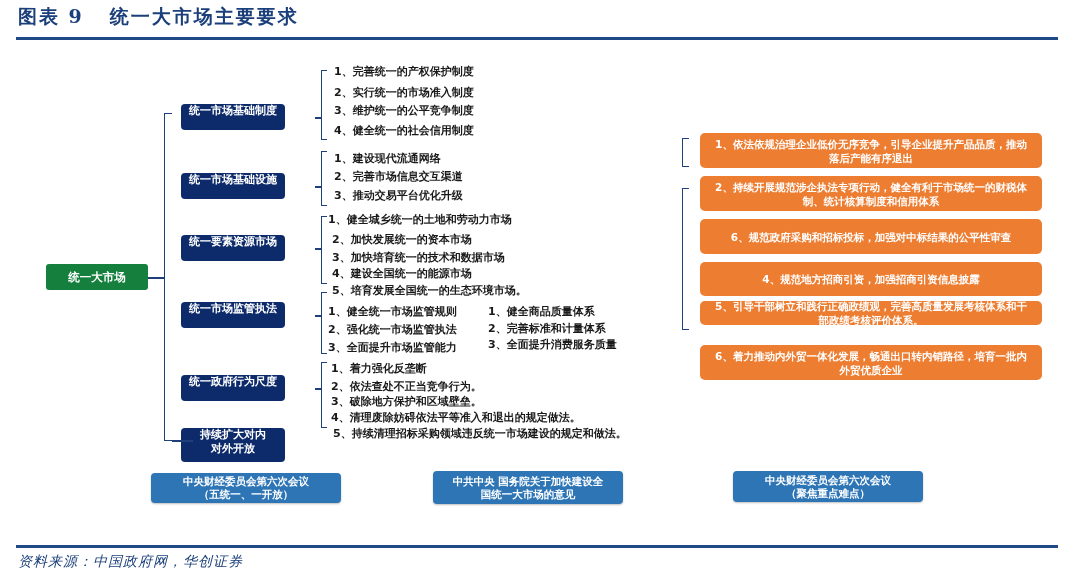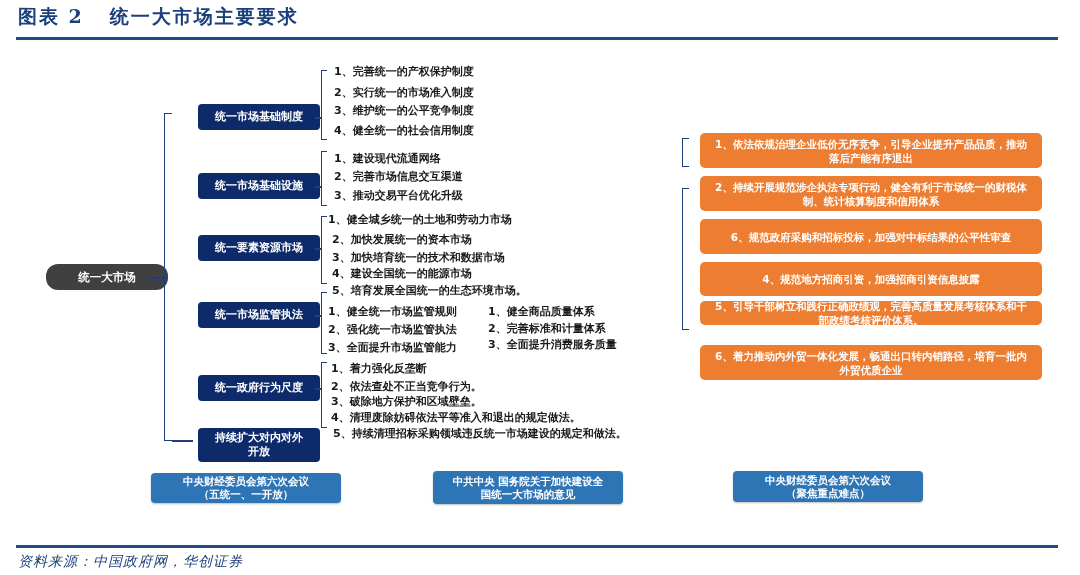--- a/index.html
+++ b/index.html
@@ -2,39 +2,39 @@
 <html><head>
 <meta charset="utf-8">
 <style>
   * { box-sizing: border-box; margin: 0; padding: 0; }
   body { width: 1080px; height: 575px; background: #ffffff; position: relative; overflow: hidden;
          font-family: "DejaVu Sans", "Liberation Sans", sans-serif; }
   .abs { position: absolute; }
   .title { left: 18px; top: 4px; font-family: "DejaVu Serif", "Liberation Serif", serif; font-weight: bold;
            font-size: 19px; color: #1b3f7a; letter-spacing: 2px; white-space: pre; }
   .rule { left: 16px; height: 3px; background: #1f4a86; width: 1042px; }
-  .root-box { left: 46px; top: 264px; width: 122px; height: 26px; background: #404040; border-radius: 12px;
+  .root-box { left: 46px; top: 264px; width: 102px; height: 26px; background: #15803d; border-radius: 3px;
               color: #fff; font-size: 11.5px; font-weight: bold; display: flex; align-items: center; justify-content: center; }
-  .navy { left: 198px; width: 122px; background: #0d2b6b; border-radius: 4px; color: #fff; font-size: 11px;
-          font-weight: bold; display: flex; align-items: center; justify-content: center; text-align: center; line-height: 14px; }
+  .navy { left: 181px; width: 104px; background: #0d2b6b; border-radius: 4px; color: #fff; font-size: 11px;
+          font-weight: bold; display: flex; align-items: flex-start; justify-content: center; text-align: center; line-height: 14px; }
   .brk { border: 1.5px solid #1f3f7a; border-right: none; }
   .tick { height: 1.5px; background: #1f3f7a; }
   .item { font-size: 11px; font-weight: bold; color: #1a1a1a; white-space: nowrap; line-height: 14px; }
   .orange { left: 700px; width: 342px; background: #ed7d31; border-radius: 5px; color: #fff; font-size: 10.5px;
             font-weight: bold; display: flex; align-items: center; justify-content: center; text-align: center;
             line-height: 14px; padding: 0 10px; }
   .src { background: #2e75b6; border-radius: 4px; color: #fff; font-size: 10.5px; font-weight: bold; display: flex;
          align-items: center; justify-content: center; text-align: center; line-height: 13px; box-shadow: 0 1px 2px rgba(0,0,0,0.25); }
   .footnote { left: 18px; top: 553px; font-family: "DejaVu Serif", "Liberation Serif", serif; font-style: italic;
               font-size: 14px; color: #1b3f7a; letter-spacing: 1px; white-space: pre; }
 </style>
 </head>
 <body>
 
-<div class="abs title">图表 2   统一大市场主要要求</div>
+<div class="abs title">图表 9   统一大市场主要要求</div>
 <div class="abs rule" style="top:37px;"></div>
 
 <div class="abs root-box">
     <span>统一大市场</span>
   </div>
 <div class="abs tick" style="left:148px; top:277px; width:16px;"></div>
 
 <div class="abs brk" style="left:164px; top:113px; width:8px; height:328px;"></div>
 
 <div class="abs navy" style="top:104px; height:26px;">

